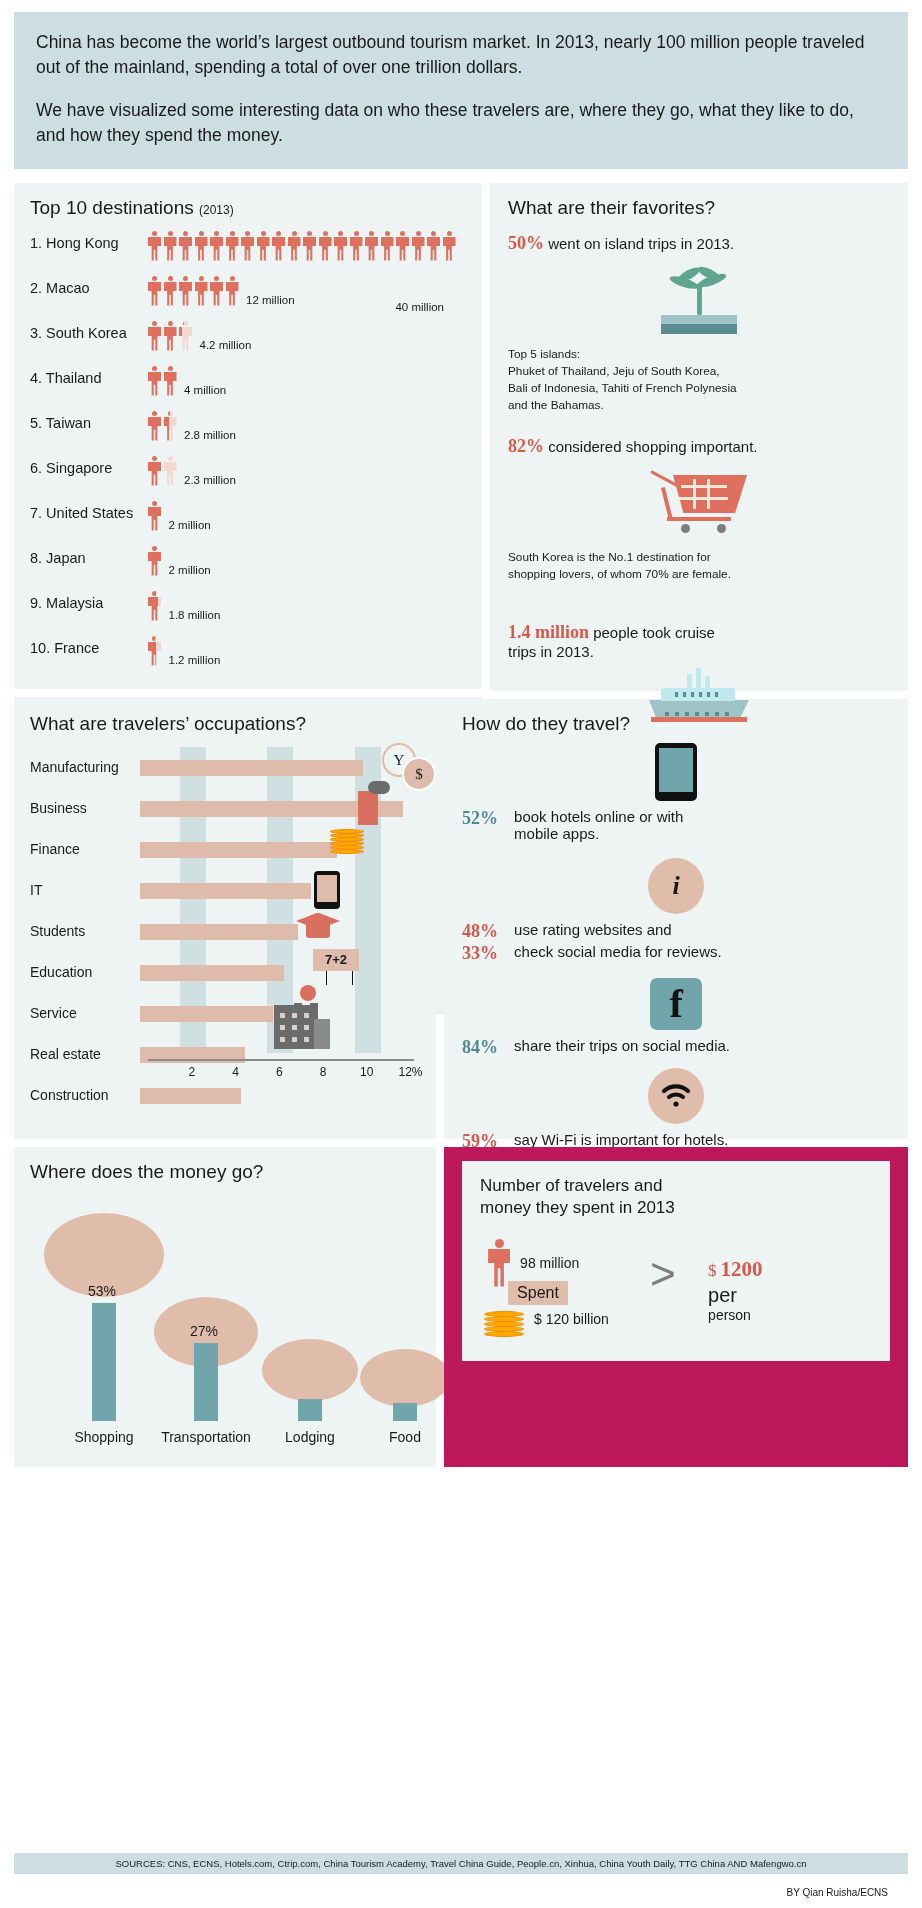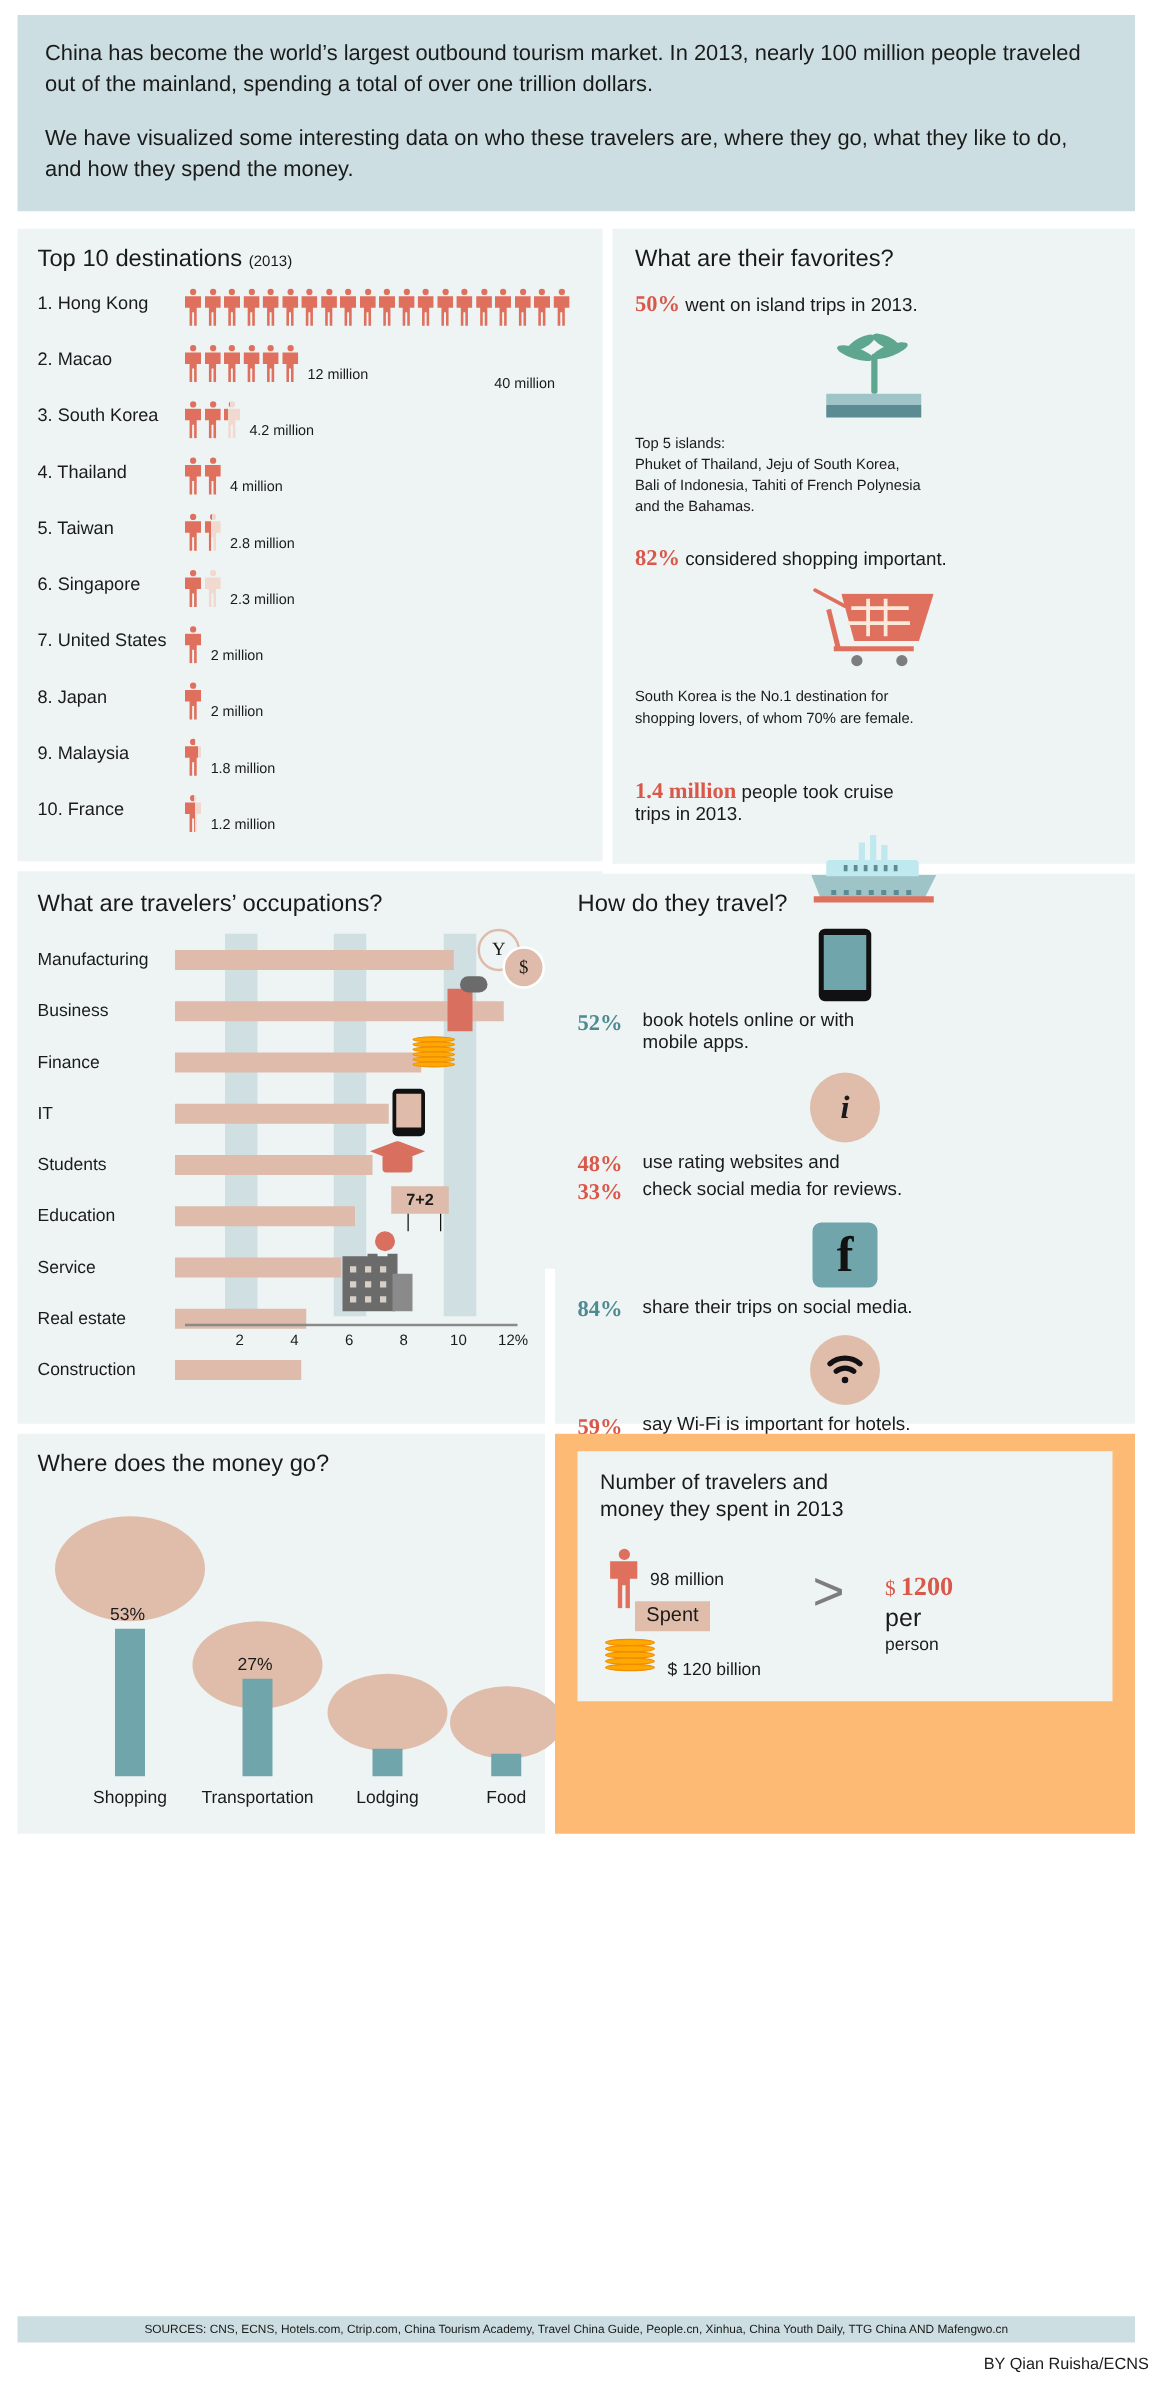--- a/index.html
+++ b/index.html
@@ -175,21 +175,21 @@
   .sp-fig .h { position: absolute; left: 7px; top: 0; width: 9px; height: 9px; border-radius: 50%; background: #e0705e; }
   .sp-fig .b { position: absolute; left: 0; top: 10px; width: 22px; height: 38px; background: #e0705e;
                clip-path: polygon(0 0,100% 0,100% 38%,72% 38%,72% 100%,56% 100%,56% 52%,44% 52%,44% 100%,28% 100%,28% 38%,0 38%); }
   .spent-tag { background: #e0bdab; font-size: 16px; padding: 3px 9px; display: inline-block; }
   .coinstack { width: 40px; height: 32px; }
   .coinstack i { display: block; height: 6px; background: #ffa800; border: 1px solid #f08c00; border-radius: 50%; margin-bottom: -1px; }
   .arrowR { position: absolute; font-size: 44px; color: #7d7d7d; font-weight: 100; }
 
   
   .srcbar { position: absolute; left: 14px; right: 14px; bottom: 34px; background: #ccdee1; text-align: center; font-size: 9.5px; padding: 5px 4px; }
-  .byline { position: absolute; right: 3px; bottom: 10px; font-size: 13px; }
+  .byline { position: absolute; right: 34px; bottom: 10px; font-size: 10px; }
 </style>
 </head>
 <body>
 
 <div class="page">
 
   <div class="intro">
     <p>China has become the world’s largest outbound tourism market. In 2013, nearly 100 million people traveled out of the mainland, spending a total of over one trillion dollars.</p>
     <p>We have visualized some interesting data on who these travelers are, where they go, what they like to do, and how they spend the money.</p>
   </div>
@@ -767,38 +767,38 @@
           <div class="mlab" style="left: 315px; width: 120px; top: 240px;">Food</div>
           <div class="mg oval" style="left: 424px; top: 164px; width: 92px; height: 58px;"></div>
           <div class="mbar" style="left: 458px; width: 24px; height: 16px; top: 216px; background: rgb(111, 165, 171);"></div>
           <div class="mlab" style="left: 410px; width: 120px; top: 240px;">Entertainment</div>
           <div class="mg oval" style="left: 520px; top: 168px; width: 88px; height: 56px;"></div>
           <div class="mbar" style="left: 552px; width: 24px; height: 14px; top: 218px; background: rgb(111, 165, 171);"></div>
           <div class="mlab" style="left: 504px; width: 120px; top: 240px;">Tickets</div>
         </div>
     </div>
 
-    <div class="spend" style="background:#fdba74">
+    <div class="spend" style="background:#be185d">
       <div class="panel" style="padding:14px 18px 16px 18px;height:200px;position:relative">
         <div class="h2">Number of travelers and</div>
         <div class="h2">money they spent in 2013</div>
 
         <div style="position:absolute;left:26px;top:78px;display:flex;align-items:center;gap:10px">
           <span class="sp-fig">
               <i class="h"></i>
               <i class="b"></i>
             </span>
           <span style="font-size:14px">98 million</span>
         </div>
 
         <div style="position:absolute;left:46px;top:120px">
           <span class="spent-tag">Spent</span>
         </div>
 
-        <div style="position:absolute;left:22px;top:150px;display:flex;align-items:flex-end;gap:10px">
+        <div style="position:absolute;left:22px;top:150px;display:flex;align-items:flex-start;gap:10px">
           <span class="coinstack">
               <i></i>
               <i></i>
               <i></i>
               <i></i>
               <i></i>
             </span>
           <span style="font-size:14px">$ 120 billion</span>
         </div>
 

